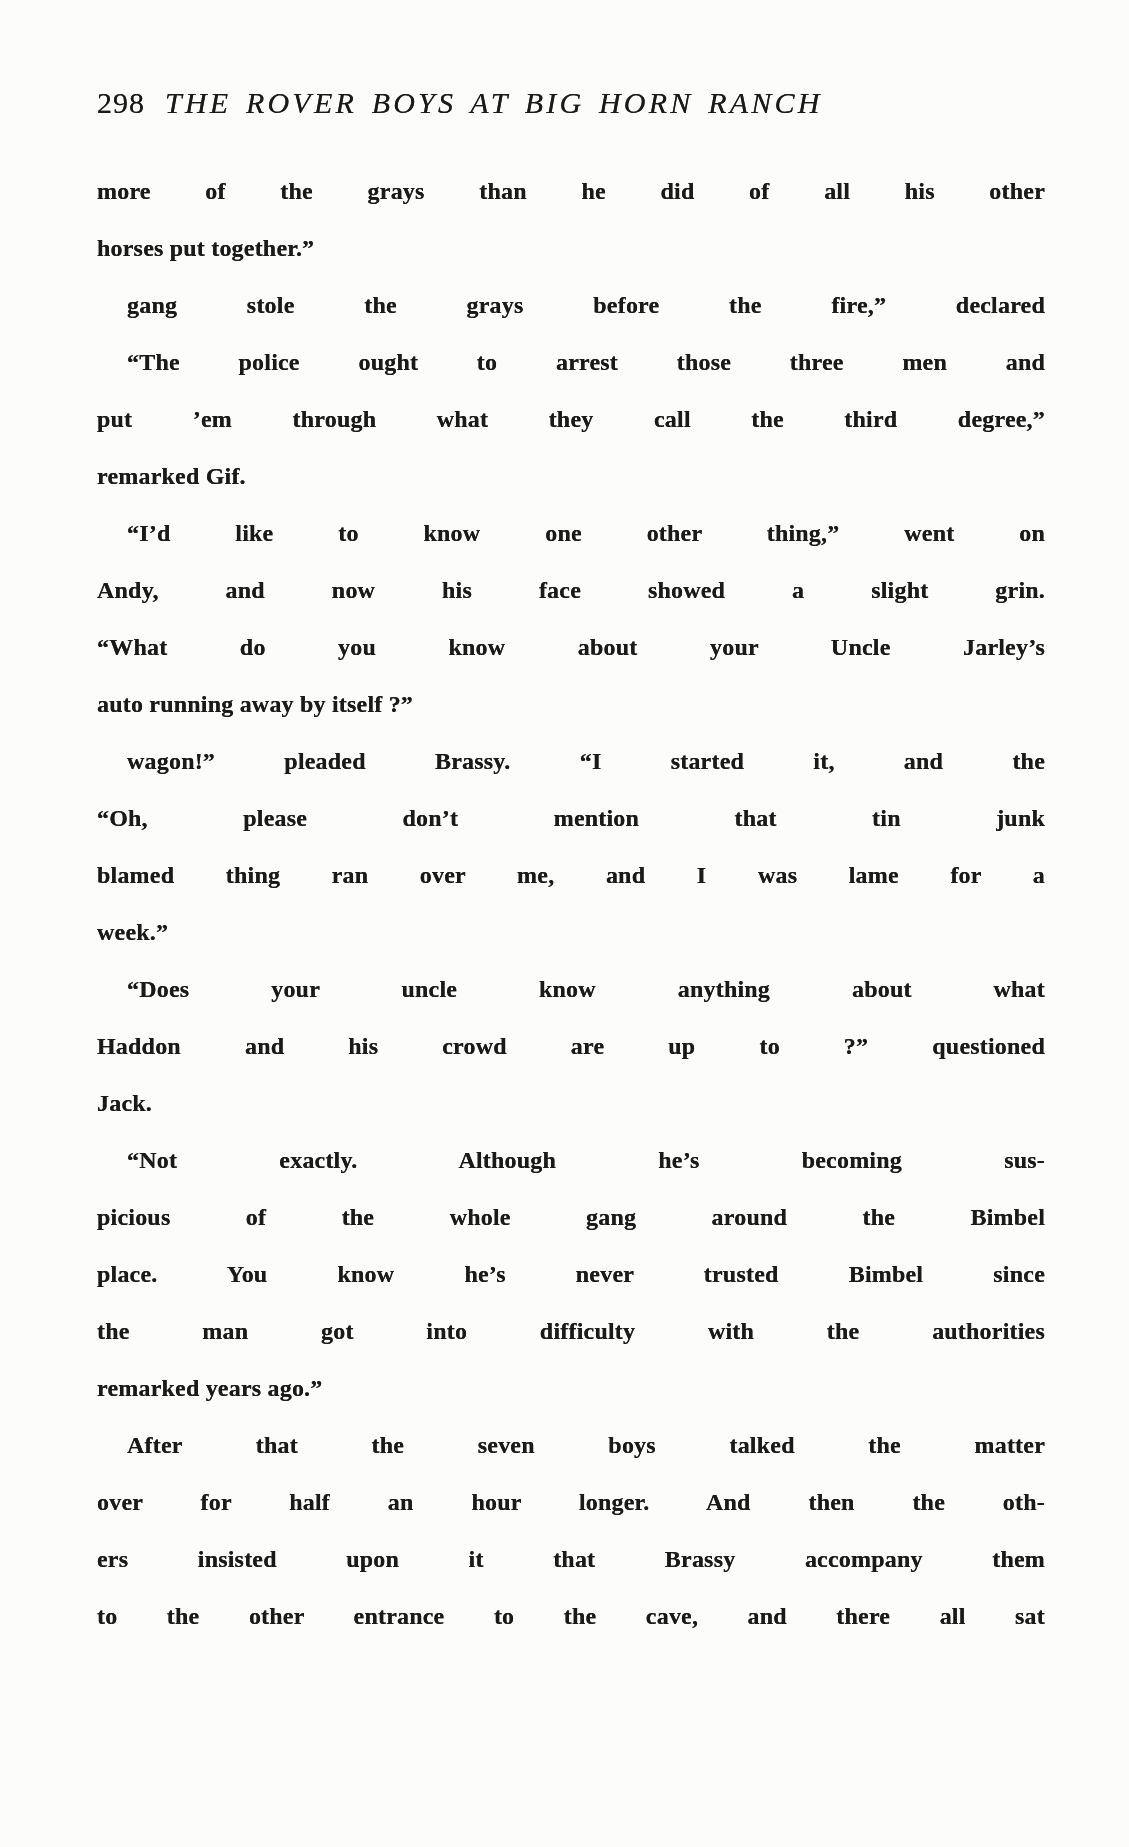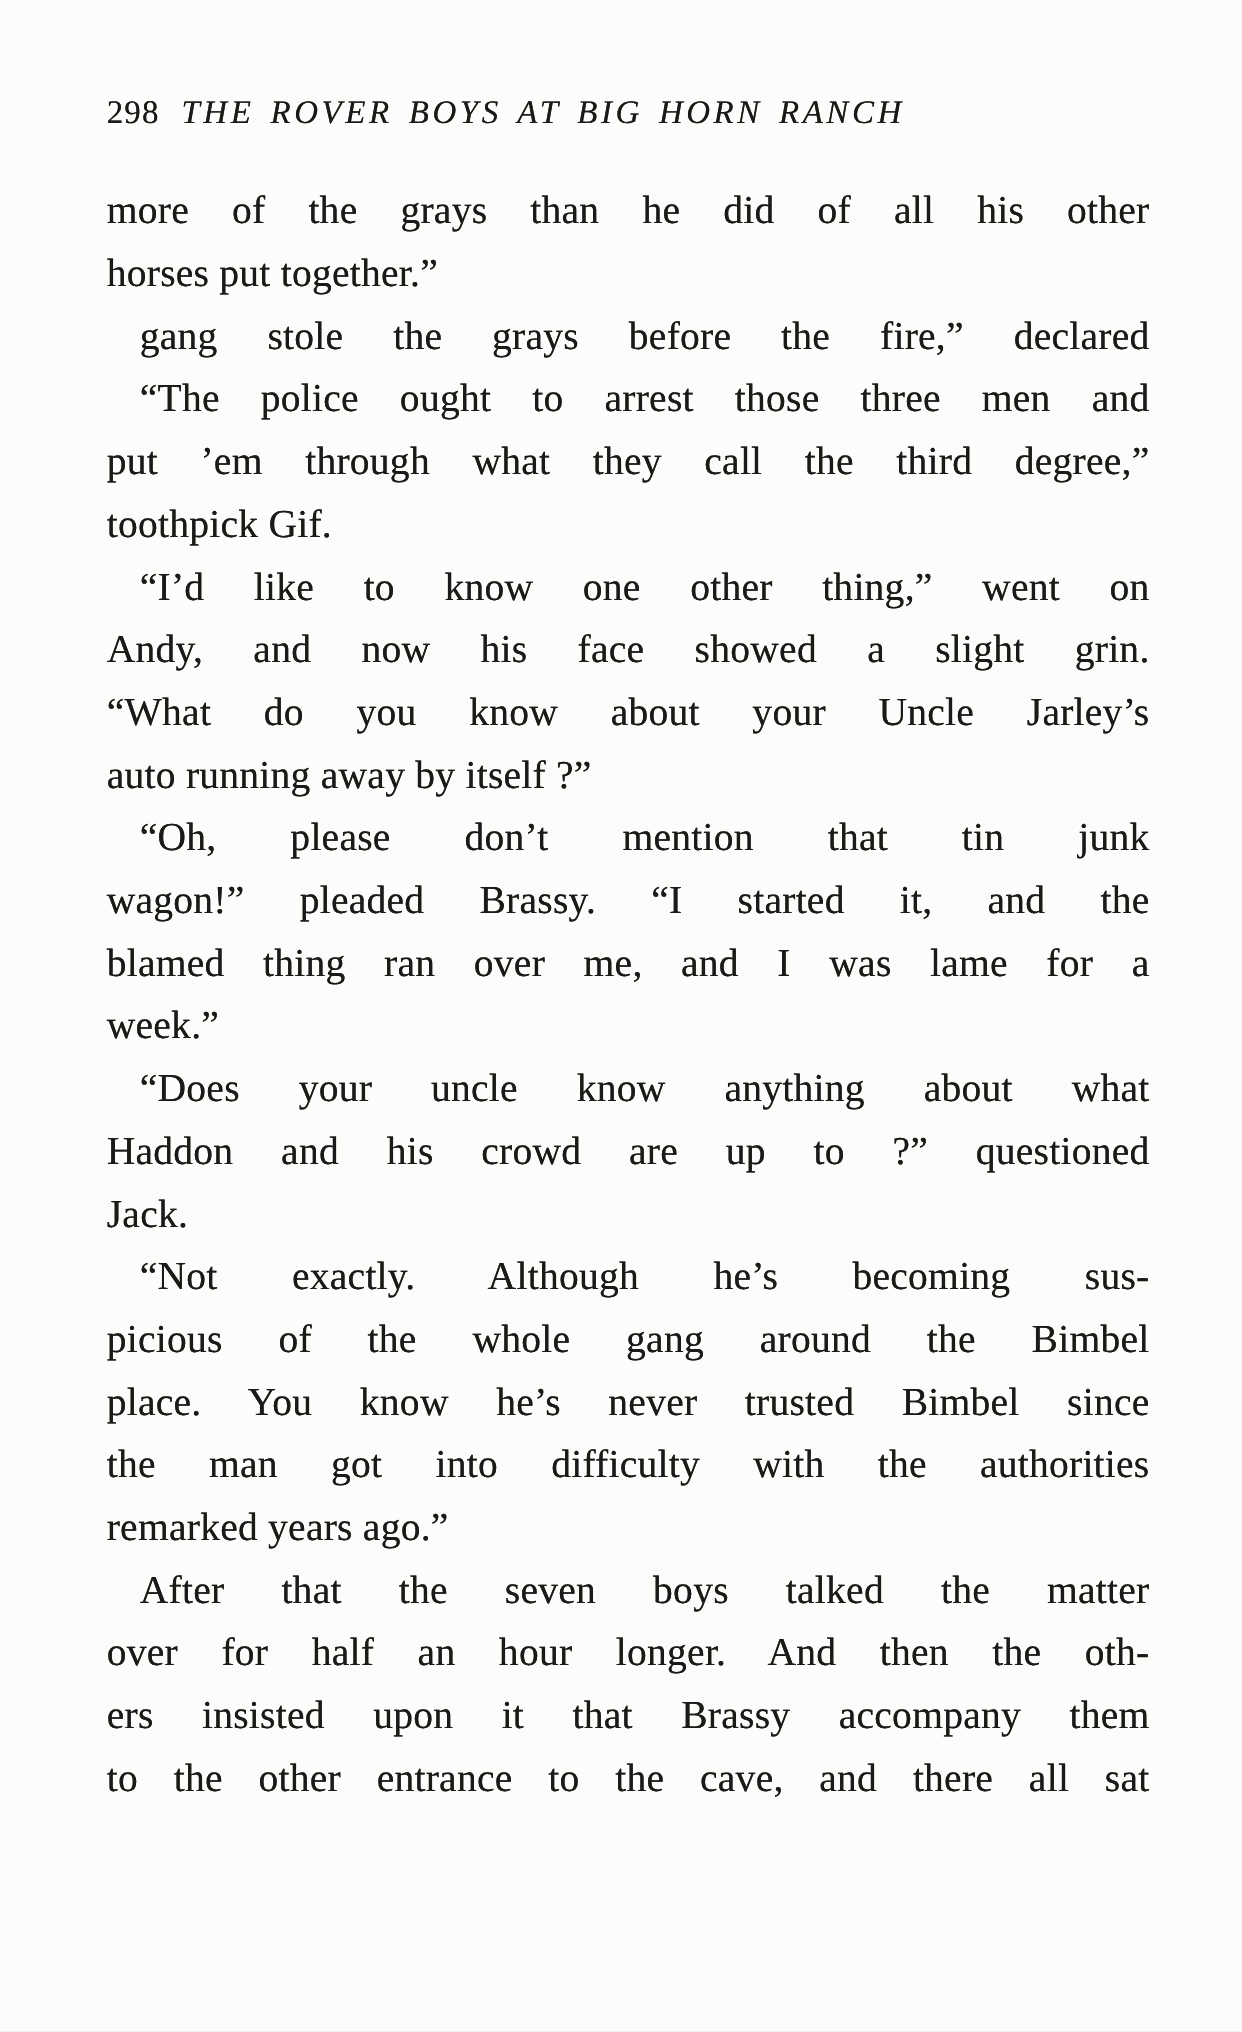--- a/index.html
+++ b/index.html
@@ -35,23 +35,24 @@
     font-style: normal;
     letter-spacing: 1px;
   }
   .running-title {
     font-style: italic;
     letter-spacing: 3.2px;
     word-spacing: 4px;
   }
   main.body-text {
     margin-top: 43px;
-    font-size: 36px;
+    font-size: 24px;
     line-height: 57px;
     letter-spacing: 0.2px;
+    font-weight: bold;
   }
   .para { margin: 0; }
   .line {
     text-align: justify;
     text-align-last: justify;
   }
   .line.rag {
     text-align-last: left;
   }
   .para.indent .line:first-child {
@@ -70,31 +71,31 @@
       <div class="para">
         <div class="line">more of the grays than he did of all his other</div>
         <div class="line rag">horses put together.”</div>
       </div>
       <div class="para indent">
         <div class="line">gang stole the grays before the fire,” declared</div>
       </div>
       <div class="para indent">
         <div class="line">“The police ought to arrest those three men and</div>
         <div class="line">put ’em through what they call the third degree,”</div>
-        <div class="line rag">toothpick Gif.</div>
+        <div class="line rag">remarked Gif.</div>
       </div>
       <div class="para indent">
         <div class="line">“I’d like to know one other thing,” went on</div>
         <div class="line">Andy, and now his face showed a slight grin.</div>
         <div class="line">“What do you know about your Uncle Jarley’s</div>
         <div class="line rag">auto running away by itself ?”</div>
       </div>
       <div class="para indent">
+        <div class="line">wagon!” pleaded Brassy. “I started it, and the</div>
         <div class="line">“Oh, please don’t mention that tin junk</div>
-        <div class="line">wagon!” pleaded Brassy. “I started it, and the</div>
         <div class="line">blamed thing ran over me, and I was lame for a</div>
         <div class="line rag">week.”</div>
       </div>
       <div class="para indent">
         <div class="line">“Does your uncle know anything about what</div>
         <div class="line">Haddon and his crowd are up to ?” questioned</div>
         <div class="line rag">Jack.</div>
       </div>
       <div class="para indent">
         <div class="line">“Not exactly. Although he’s becoming sus-</div>

